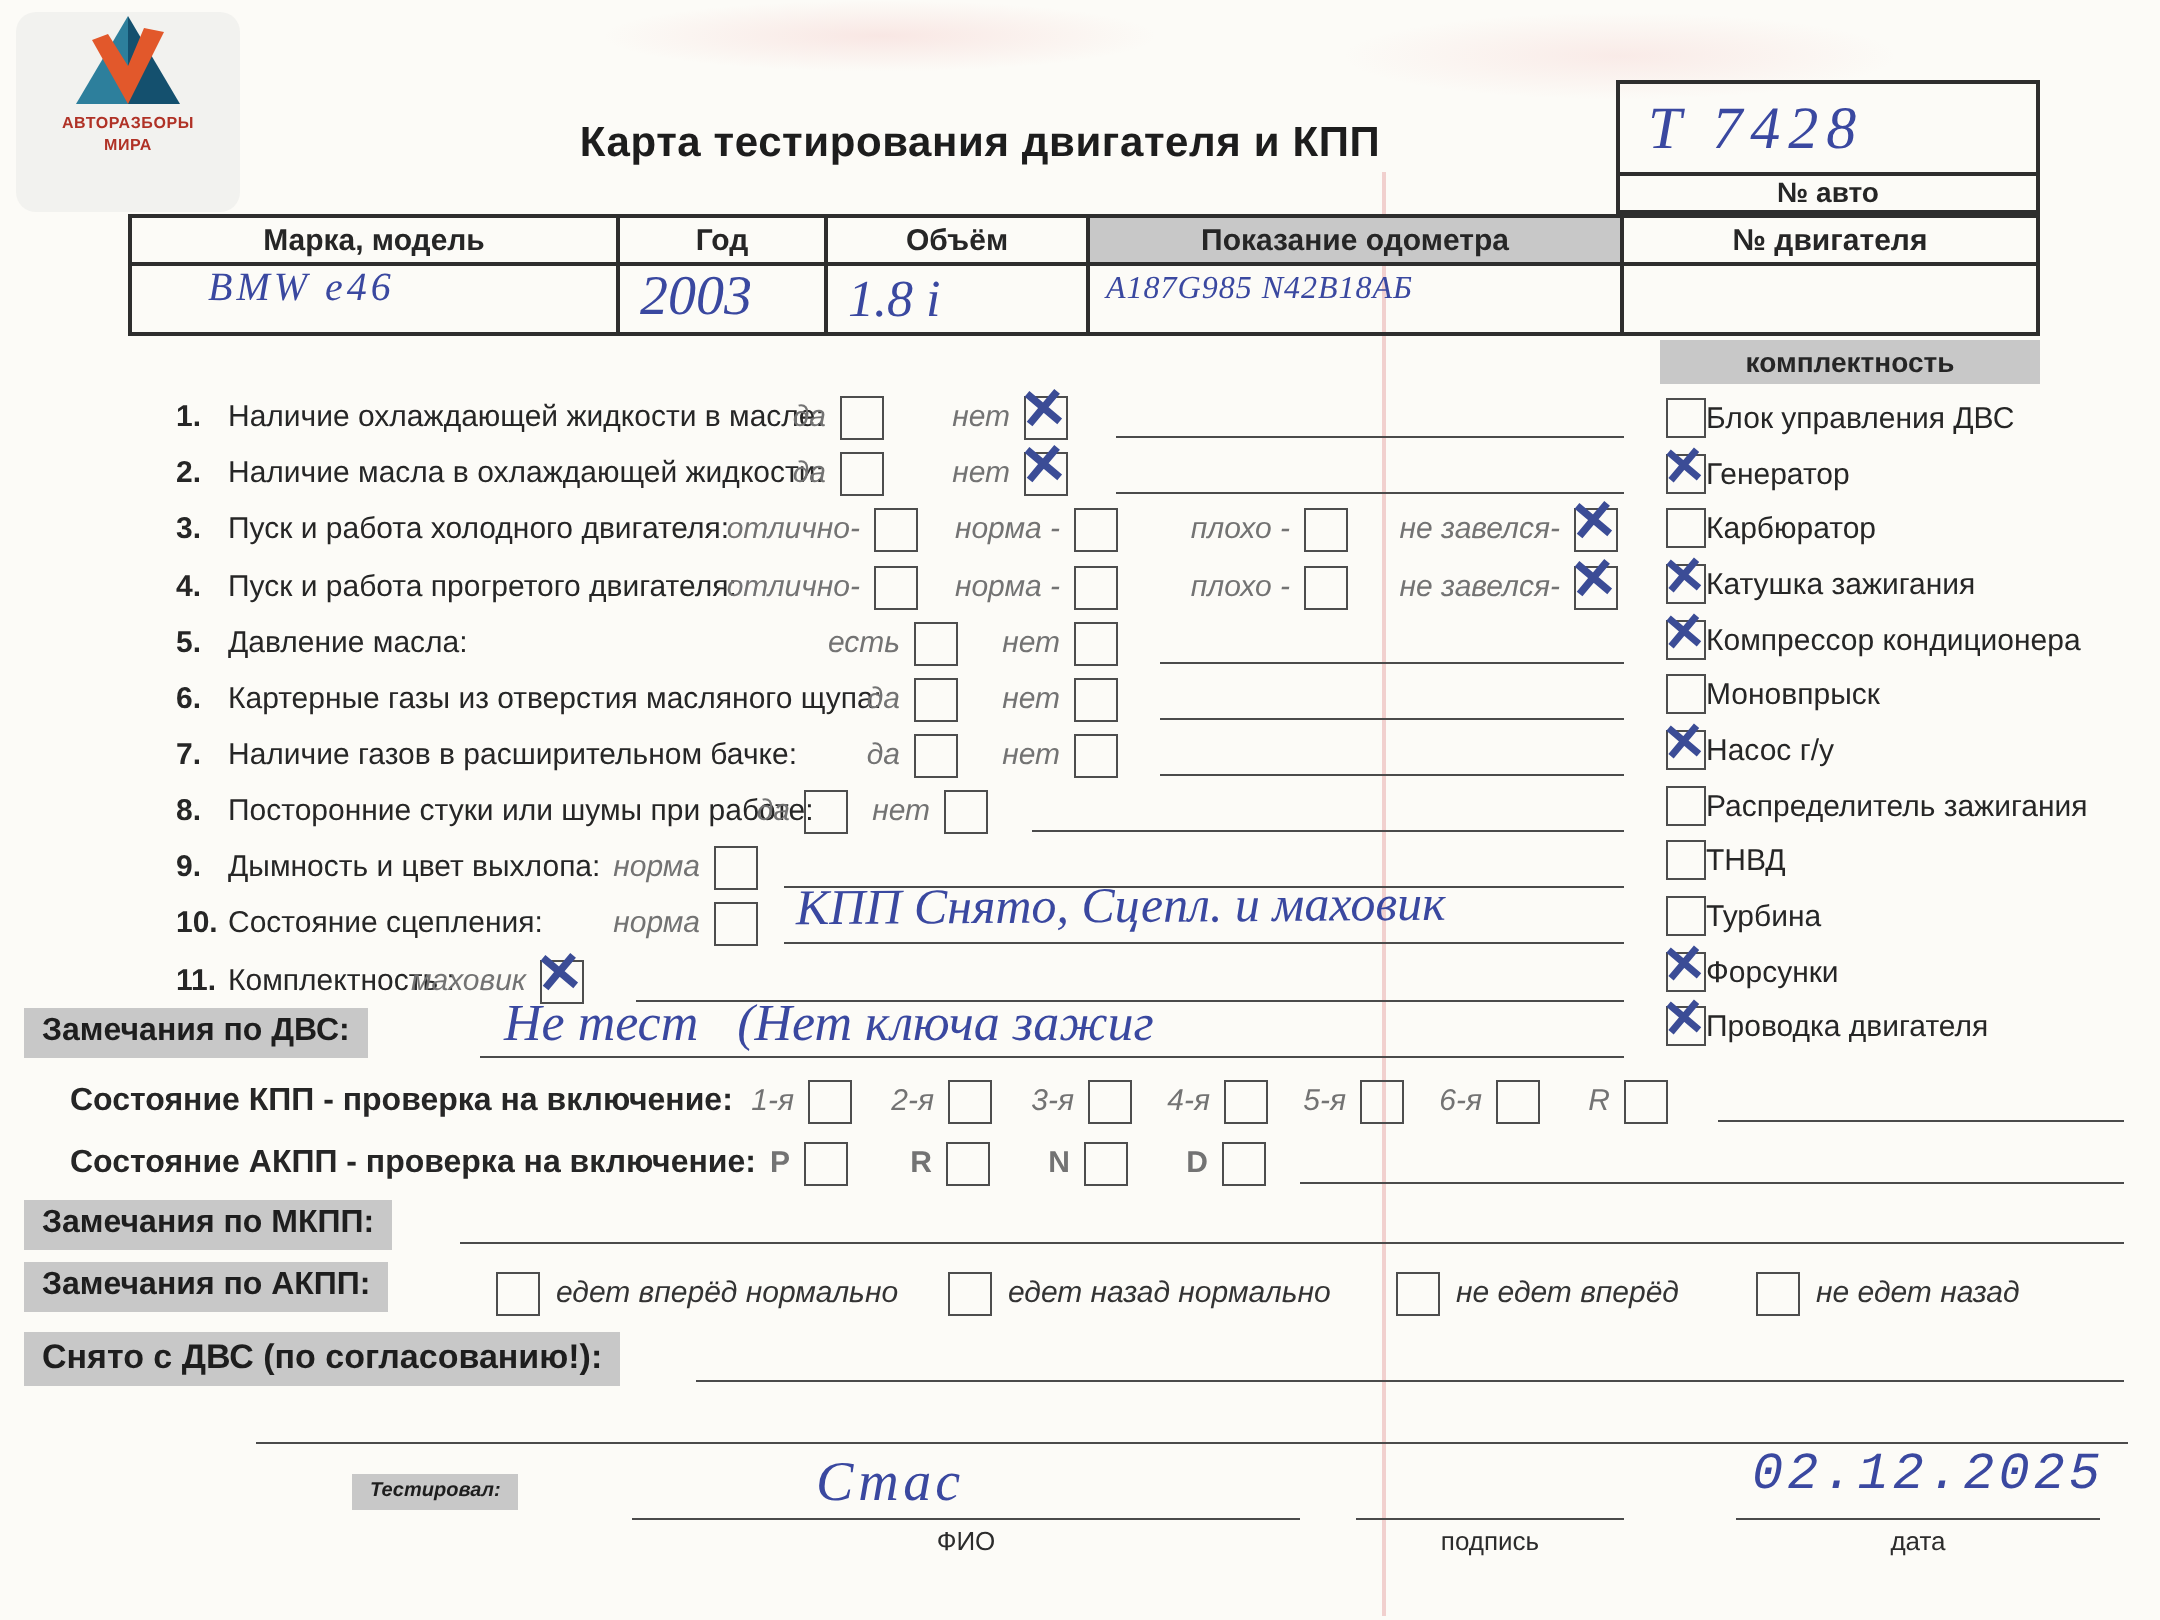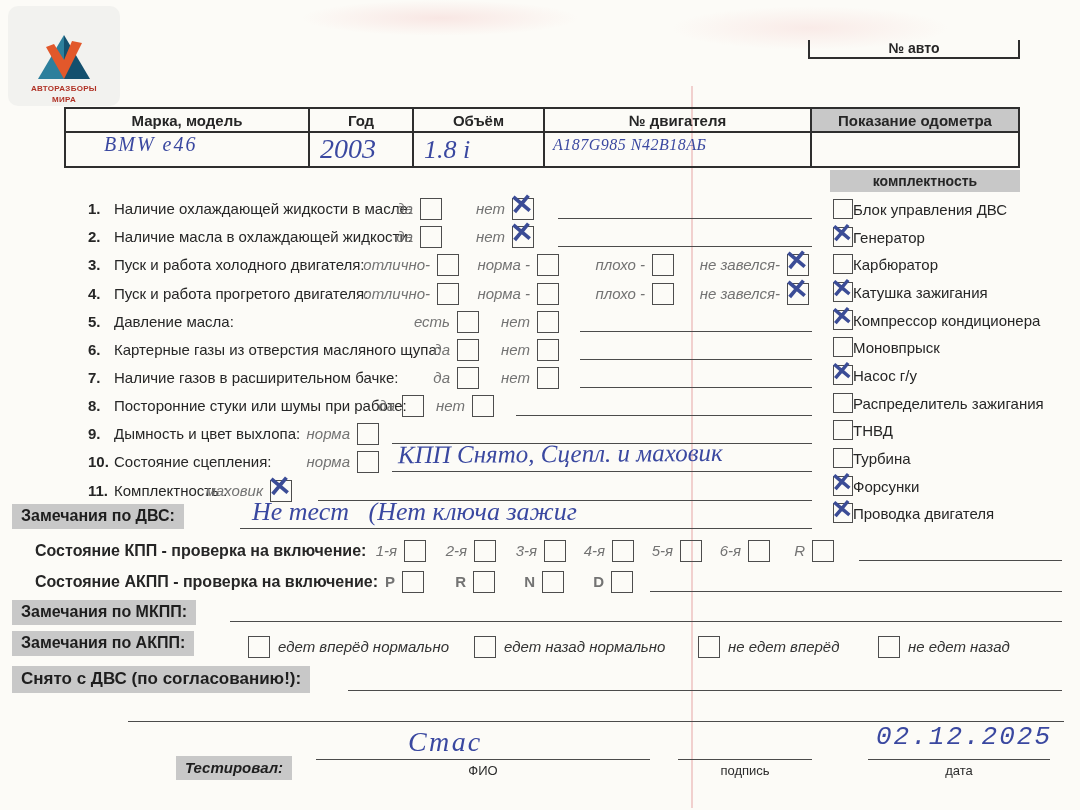--- a/index.html
+++ b/index.html
@@ -9,21 +9,21 @@
 
   
   .scanline { position:absolute; left:691px; top:86px; width:2px; height:722px; background:rgba(222,130,130,.35); }
   .smudge1 { position:absolute; left:300px; top:0; width:280px; height:36px;
              background:radial-gradient(ellipse at center, rgba(235,150,150,.20), transparent 70%); }
   .smudge2 { position:absolute; left:670px; top:6px; width:280px; height:44px;
              background:radial-gradient(ellipse at center, rgba(235,150,150,.16), transparent 70%); }
 
   
   .logo { position:absolute; left:8px; top:6px; width:112px; height:100px; background:#f2f2ef;
-          border-radius:10px; display:flex; flex-direction:column; align-items:center; justify-content:flex-end; gap:3px; }
+          border-radius:10px; display:flex; flex-direction:column; align-items:center; justify-content:flex-start; gap:3px; }
   .logo-text { font-size:8px; font-weight:bold; color:#b03226; text-align:center; line-height:1.35; letter-spacing:.3px; }
 
   .title { position:absolute; left:200px; top:60px; width:580px; text-align:center;
            font-size:21px; font-weight:bold; color:#1d1d1d; letter-spacing:.3px; }
 
   
   .autocol { position:absolute; left:808px; top:40px; width:212px; }
   .auto-num { height:48px; border:2.5px solid #2e2e2e; position:relative; }
   .auto-cap { height:19px; border:2px solid #2e2e2e; border-top:none; font-weight:bold; font-size:14px;
               text-align:center; line-height:17px; }
@@ -75,21 +75,21 @@
   .citem .mk { font-size:26px; left:-3px; top:-8px; }
   .c0{top:197px}.c1{top:225px}.c2{top:252px}.c3{top:280px}.c4{top:308px}.c5{top:335px}
   .c6{top:363px}.c7{top:391px}.c8{top:418px}.c9{top:446px}.c10{top:474px}.c11{top:501px}
 
   
   .bar { position:absolute; background:#c8c8c8; font-weight:bold; font-size:16px; color:#1e1e1e; padding:3px 9px 4px; white-space:nowrap; }
   .bar-dvs{left:12px;top:504px;}
   .bar-mkpp{left:12px;top:600px;}
   .bar-akpp{left:12px;top:631px;}
   .bar-removed{left:12px;top:666px;font-size:17px;}
-  .bar-tester{left:176px;top:737px;font-style:italic;font-size:15px;margin-top:19px;}
+  .bar-tester{left:176px;top:737px;font-style:italic;font-size:10px;}
 
   
   .gearlabel { position:absolute; left:35px; top:2px; font-weight:bold; font-size:16px; white-space:nowrap; }
   .kpprow { position:absolute; left:0; top:540px; width:1080px; height:24px; }
   .akpprow { position:absolute; left:0; top:571px; width:1080px; height:24px; }
   .kpprow .g0{left:404px}.kpprow .g1{left:474px}.kpprow .g2{left:544px}.kpprow .g3{left:612px}
   .kpprow .g4{left:680px}.kpprow .g5{left:748px}.kpprow .g6{left:812px}
   .akpprow .g0{left:402px}.akpprow .g1{left:473px}.akpprow .g2{left:542px}.akpprow .g3{left:611px}
   .akpprow .olabel { font-style:normal; font-weight:bold; }
   .kpprow .g6 .olabel { font-style:italic; font-weight:normal; }
@@ -128,31 +128,35 @@
       <polygon points="30,2 4,46 30,46" fill="#2d7f9c"></polygon>
       <polygon points="30,2 56,46 30,46" fill="#14506e"></polygon>
       <path d="M12,14 L30,46 L48,10 L38,8 L30,27 L20,11 Z" fill="#e2582b"></path>
     </svg>
     <div class="logo-text">
       <div>АВТОРАЗБОРЫ</div>
       <div>МИРА</div>
     </div>
   </div>
 
+  <div class="title">Карта тестирования двигателя  и КПП</div>
 
   <div class="autocol">
+    <div class="auto-num">
+      <span class="hw hw-auto">Т 7428</span>
+    </div>
     <div class="auto-cap">№ авто</div>
   </div>
 
   <div class="vtable">
     <div class="vth">Марка, модель</div>
     <div class="vth">Год</div>
     <div class="vth">Объём</div>
+    <div class="vth gray">Показание одометра</div>
     <div class="vth">№ двигателя</div>
-    <div class="vth gray">Показание одометра</div>
     <div class="vtd">
         <span class="hw hw-make">BMW e46</span>
       </div>
     <div class="vtd bl">
         <span class="hw hw-year">2003</span>
       </div>
     <div class="vtd bl">
         <span class="hw hw-vol">1.8 i</span>
       </div>
     <div class="vtd bl">

